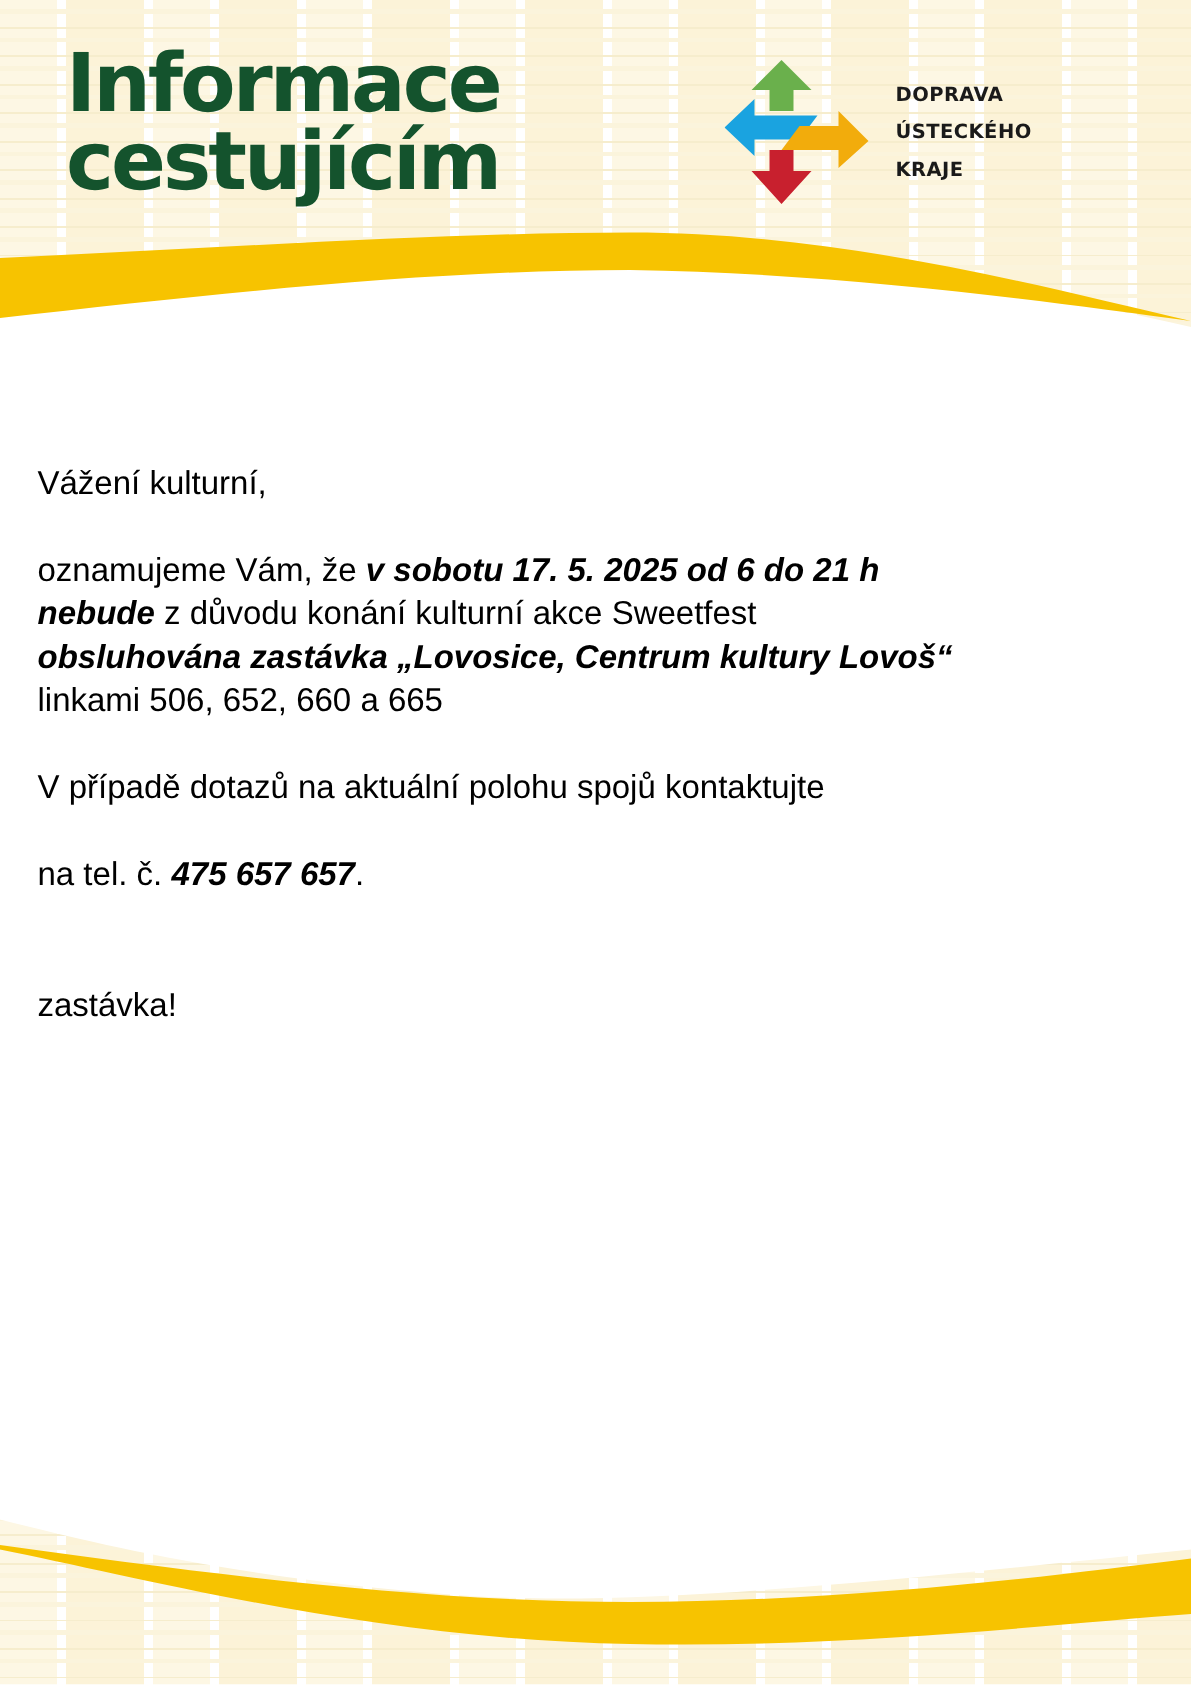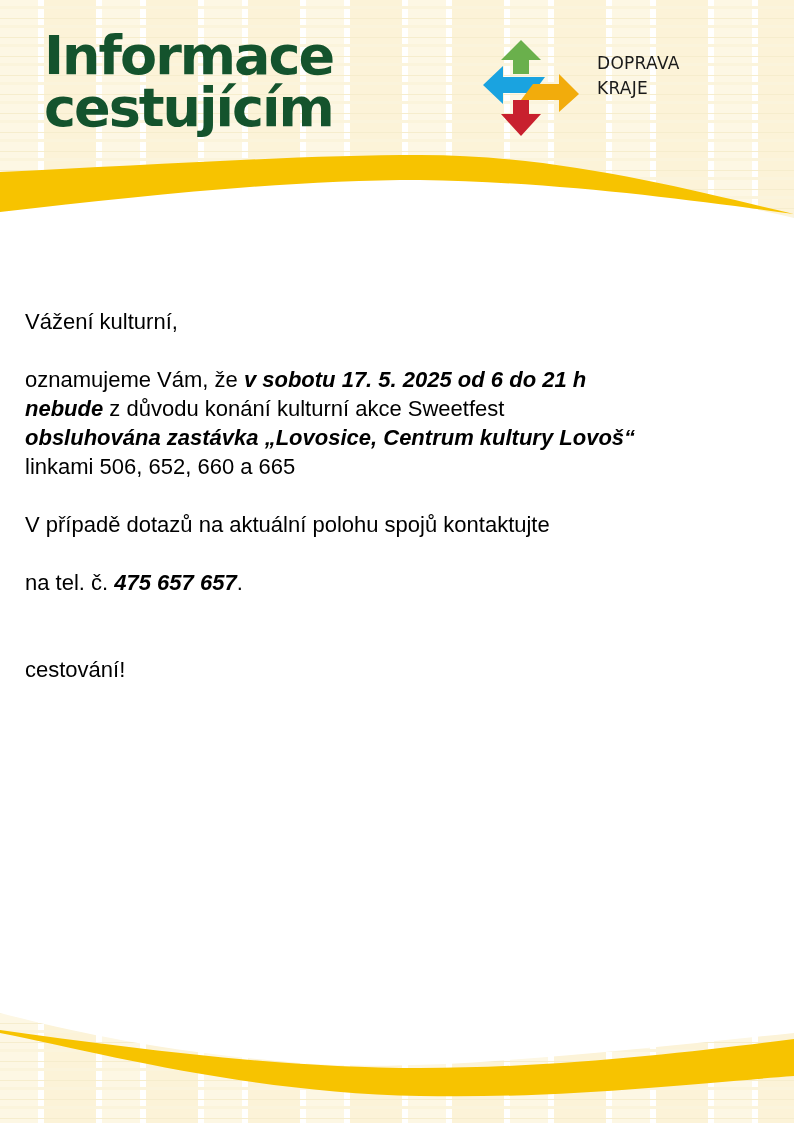--- a/index.html
+++ b/index.html
@@ -23,22 +23,22 @@
 
     .title {
       position: absolute; left: 44px; top: 30px;
       font-family: "DejaVu Sans", sans-serif;
       font-weight: bold; color: #14532d;
       font-size: 54px; line-height: 52px; letter-spacing: -2px;
     }
     .logo { position: absolute; left: 483px; top: 38px; width: 300px; height: 100px; }
     .logo-text {
       position: absolute; left: 597px; top: 51px;
-      font-family: "DejaVu Sans", sans-serif; font-weight: normal;
-      color: #1a1a1a; font-size: 17px; line-height: 25px; letter-spacing: 0.3px;
+      font-family: "DejaVu Sans", sans-serif; font-weight: bold;
+      color: #1a1a1a; font-size: 13px; line-height: 25px; letter-spacing: 0.3px;
     }
     .logo-text div { white-space: nowrap; }
 
     .content {
       position: absolute; left: 25px; top: 307px; width: 760px;
       font-size: 22px; line-height: 29px;
     }
     .content p { margin: 0 0 29px 0; }
     .content b { font-weight: bold; font-style: italic; }
   </style>
@@ -60,20 +60,21 @@
 <svg class="logo" viewBox="0 0 300 100">
   <g>
     <polygon points="38,2 58,22 46,22 46,36 30,36 30,22 18,22" fill="#6ab04c"></polygon>
     <polygon points="0,47 20,28 20,39 62,39 50,55 20,55 20,66" fill="#1aa3e0"></polygon>
     <polygon points="96,56 76,36 76,46 50,46 38,62 76,62 76,74" fill="#f2ac0c"></polygon>
     <polygon points="38,98 18,76 30,76 30,62 46,62 46,76 58,76" fill="#c8202e"></polygon>
   </g>
 </svg>
 <div class="logo-text">
   <div>DOPRAVA</div>
+  <div>ÚSTECKÉHO</div>
   <div>KRAJE</div>
 </div>
 
 <div class="content">
   <p>Vážení kulturní,</p>
 
   <p>
     <span>oznamujeme Vám, že </span><b>v sobotu 17. 5. 2025 od 6 do 21 h</b><br>
     <b>nebude</b><span> z důvodu konání kulturní akce Sweetfest</span><br>
     <b>obsluhována zastávka „Lovosice, Centrum kultury Lovoš“</b><br>
@@ -82,21 +83,21 @@
 
 
   <p>
     <span>V případě dotazů na aktuální polohu spojů kontaktujte</span><br>
     <br>
     <span>na tel. č. </span><b>475 657 657</b><span>.</span>
   </p>
 
   <p>
     <br>
-    <span>cestování!</span>
+    <span>zastávka!</span>
   </p>
 </div>
 
 <div class="pattern pattern-bottom"></div>
 <svg class="mask-bottom" viewBox="0 0 794 150">
   <path d="M0,0 L794,0 L794,60 C600,80 420,100 300,90 C150,78 60,55 0,40 Z" fill="#ffffff"></path>
   <path d="M0,60 C100,80 250,120 420,123 C560,126 700,110 794,103 L794,66 C700,78 560,95 420,95 C280,95 130,75 0,57 Z" fill="#f7c300"></path>
 </svg>
 
 </body></html>

